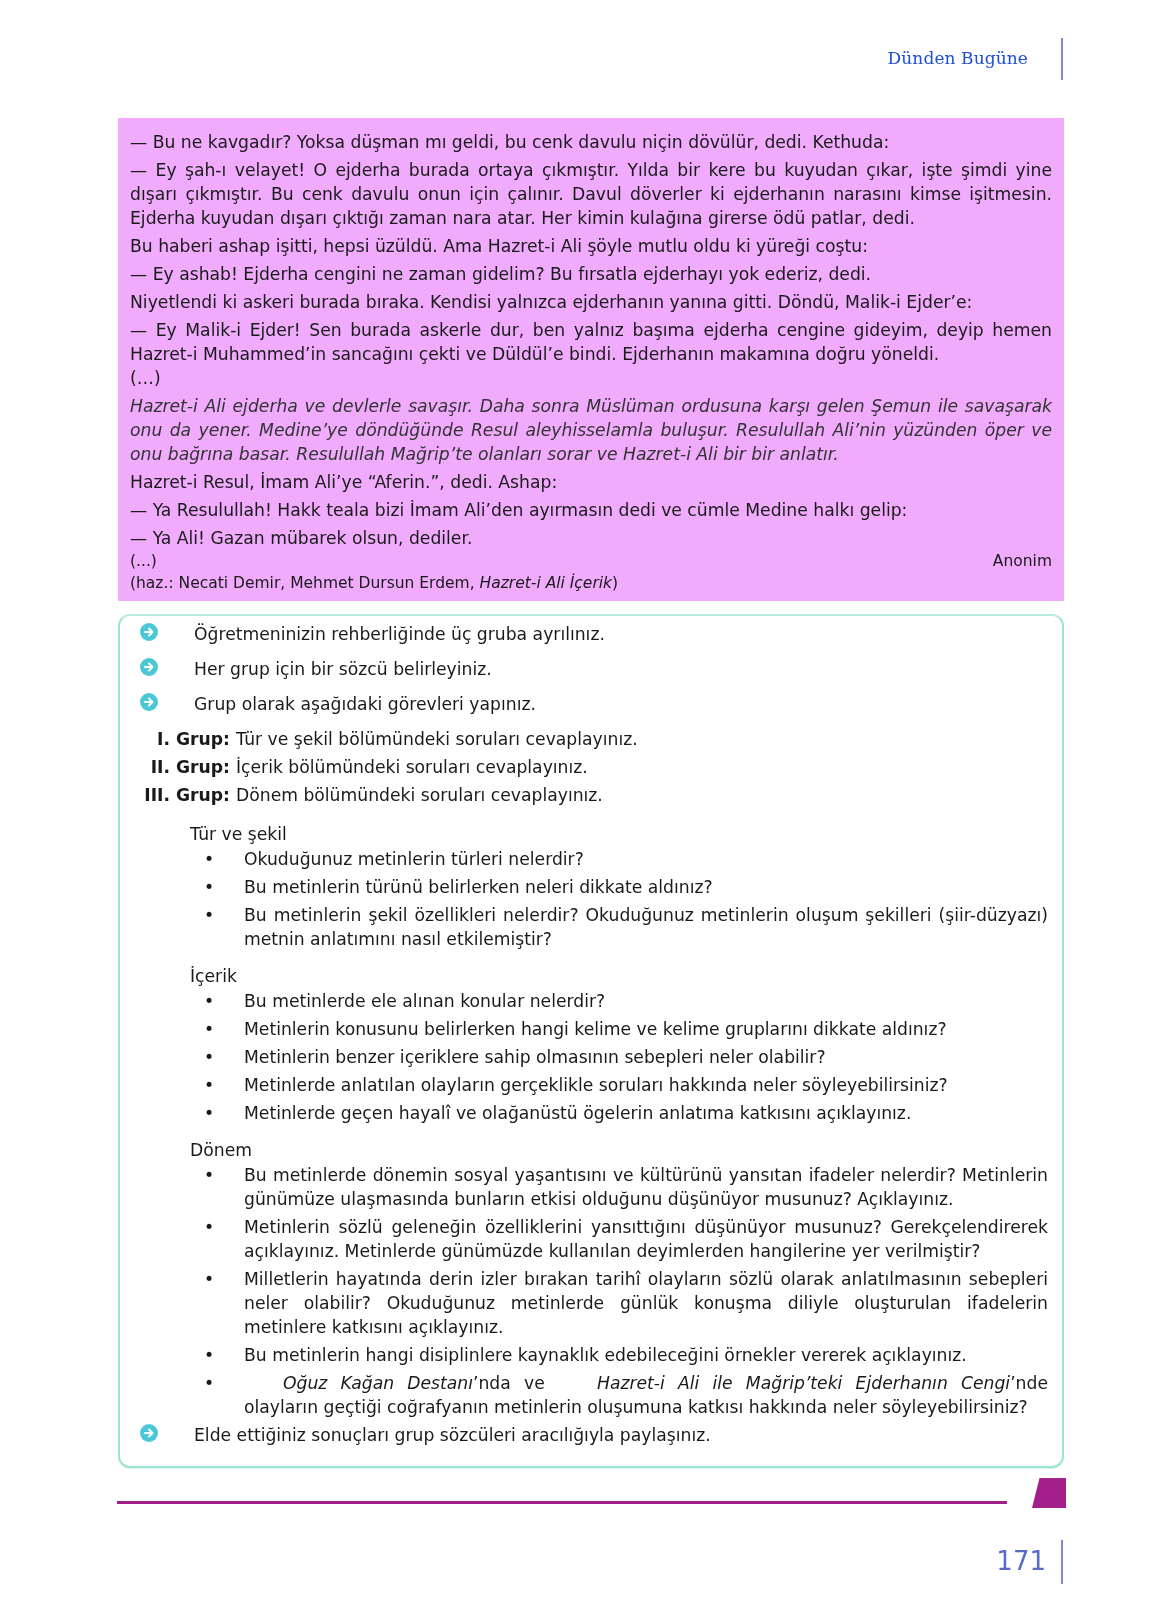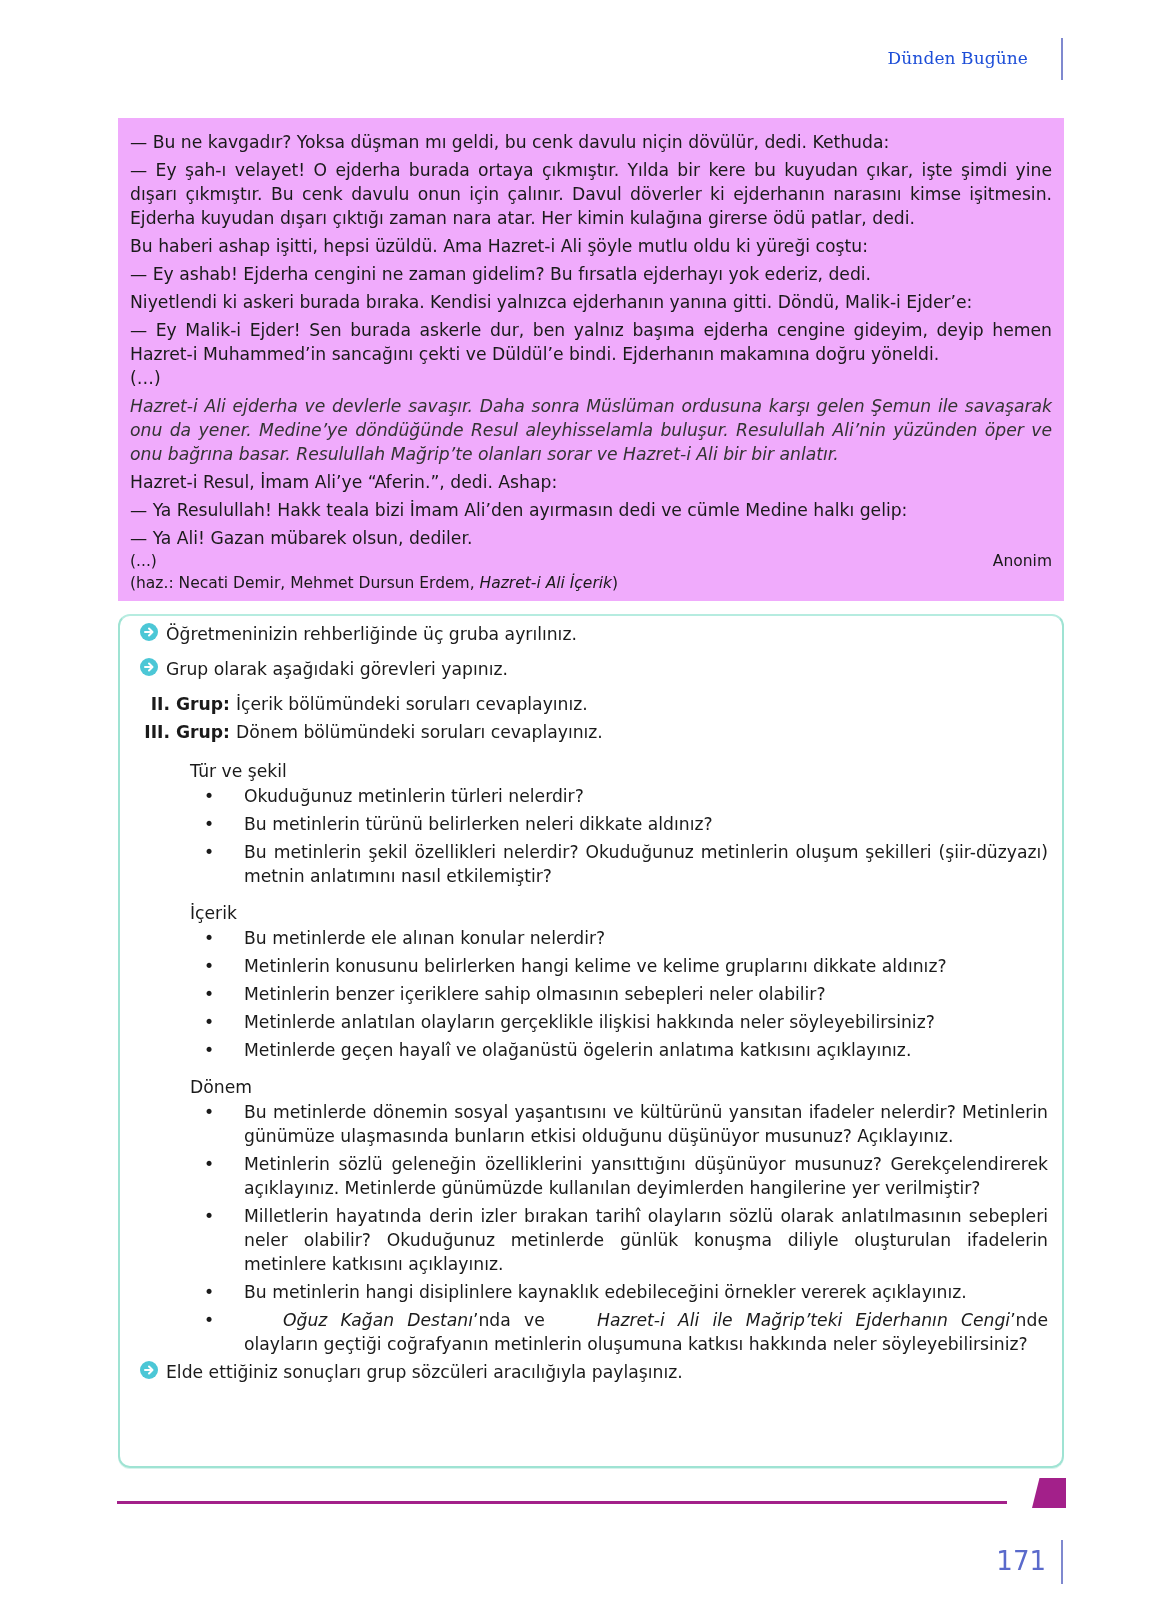--- a/index.html
+++ b/index.html
@@ -14,21 +14,21 @@
   .story p { margin: 0; font-size: 17.2px; line-height: 24px; text-align: justify; }
   .story .gap { margin-top: 4px; }
   .story .it { font-style: italic; color: #333; }
   .story .right { }
   .story .small { font-size: 15.5px; line-height: 22px; }
   .story .last-line { text-align-last: left; }
 
   .activity { position: absolute; left: 118px; top: 614px; width: 946px; height: 854px; box-sizing: border-box;
               border: 2px solid #9fe3d3; border-top-color: #b6ece0; border-radius: 12px; padding: 6px 14px 0 20px;
               box-shadow: 0 1px 0 #d6f3ec; }
-  .instr { display: flex; align-items: center; font-size: 17.2px; line-height: 24px; margin-bottom: 11px; }
+  .instr { display: flex; align-items: center; font-size: 17.2px; line-height: 24px; margin-bottom: 11px; gap: 28px; }
   .arrow-icon { width: 18px; height: 18px; border-radius: 50%; background: #4cc7d6; display: inline-flex;
                 align-items: center; justify-content: center; margin-right: 8px; flex: none; position: relative; top: -2px; }
   .arrow-icon svg { width: 12px; height: 12px; }
   .groups { margin: -2px 0 4px 0; }
   .group-line { font-size: 17.2px; line-height: 28px; display: flex; }
   .group-label { font-weight: bold; width: 90px; text-align: right; padding-right: 6px; flex: none; }
   .section-title { font-size: 17.2px; line-height: 26px; margin-left: 50px; margin-top: 12px; }
   .bullet { display: flex; font-size: 17.2px; line-height: 24px; margin-left: 50px; margin-bottom: 4px; }
   .bullet .dot { width: 54px; flex: none; padding-left: 14px; box-sizing: border-box; }
   .bullet .txt { flex: 1; text-align: justify; }
@@ -73,24 +73,36 @@
         </svg>
       </span>
     <span>Öğretmeninizin rehberliğinde üç gruba ayrılınız.</span>
   </div>
   <div class="instr">
     <span class="arrow-icon">
         <svg viewBox="0 0 12 12">
           <path d="M2 6h7M6 2.5L9.5 6 6 9.5" stroke="#fff" stroke-width="2" fill="none" stroke-linecap="round" stroke-linejoin="round"></path>
         </svg>
       </span>
+    <span>Her grup için bir sözcü belirleyiniz.</span>
+  </div>
+  <div class="instr">
+    <span class="arrow-icon">
+        <svg viewBox="0 0 12 12">
+          <path d="M2 6h7M6 2.5L9.5 6 6 9.5" stroke="#fff" stroke-width="2" fill="none" stroke-linecap="round" stroke-linejoin="round"></path>
+        </svg>
+      </span>
     <span>Grup olarak aşağıdaki görevleri yapınız.</span>
   </div>
 
   <div class="groups">
+    <div class="group-line">
+      <span class="group-label">I. Grup:</span>
+      <span>Tür ve şekil bölümündeki soruları cevaplayınız.</span>
+    </div>
     <div class="group-line">
       <span class="group-label">II. Grup:</span>
       <span>İçerik bölümündeki soruları cevaplayınız.</span>
     </div>
     <div class="group-line">
       <span class="group-label">III. Grup:</span>
       <span>Dönem bölümündeki soruları cevaplayınız.</span>
     </div>
   </div>
 
@@ -116,21 +128,21 @@
   <div class="bullet">
       <span class="dot">•</span>
       <span class="txt">Metinlerin konusunu belirlerken hangi kelime ve kelime gruplarını dikkate aldınız?</span>
     </div>
   <div class="bullet">
       <span class="dot">•</span>
       <span class="txt">Metinlerin benzer içeriklere sahip olmasının sebepleri neler olabilir?</span>
     </div>
   <div class="bullet">
       <span class="dot">•</span>
-      <span class="txt">Metinlerde anlatılan olayların gerçeklikle ilişkisi hakkında neler söyleyebilirsiniz?</span>
+      <span class="txt">Metinlerde anlatılan olayların gerçeklikle soruları hakkında neler söyleyebilirsiniz?</span>
     </div>
   <div class="bullet">
       <span class="dot">•</span>
       <span class="txt">Metinlerde geçen hayalî ve olağanüstü ögelerin anlatıma katkısını açıklayınız.</span>
     </div>
 
   <div class="section-title">Dönem</div>
   <div class="bullet">
       <span class="dot">•</span>
       <span class="txt">Bu metinlerde dönemin sosyal yaşantısını ve kültürünü yansıtan ifadeler nelerdir? Metinlerin günümüze ulaşmasında bunların etkisi olduğunu düşünüyor musunuz? Açıklayınız.</span>

